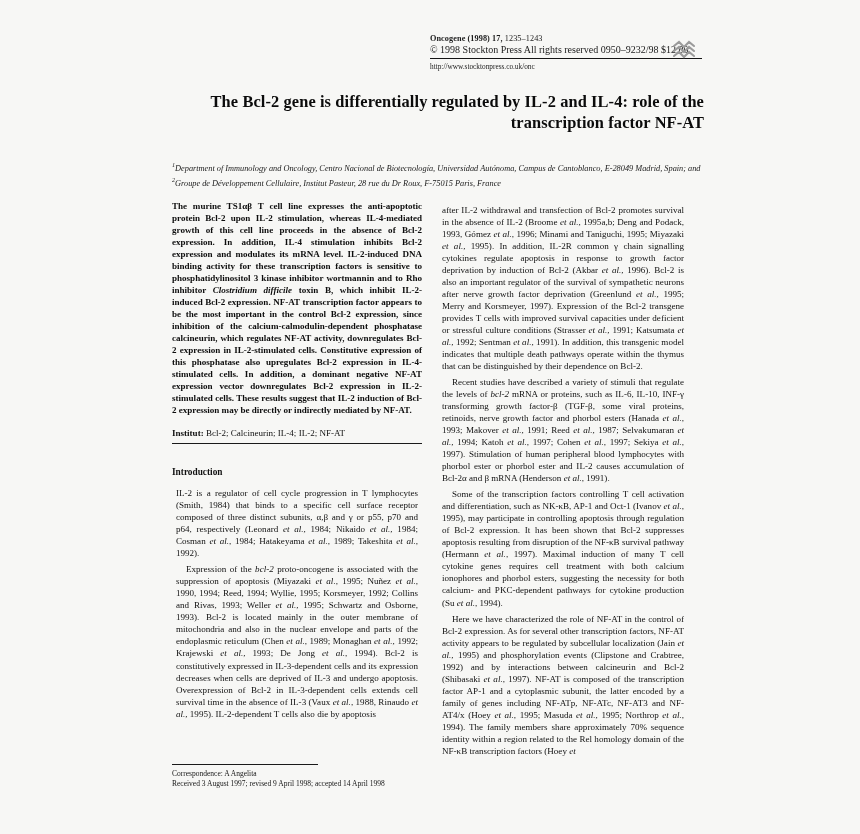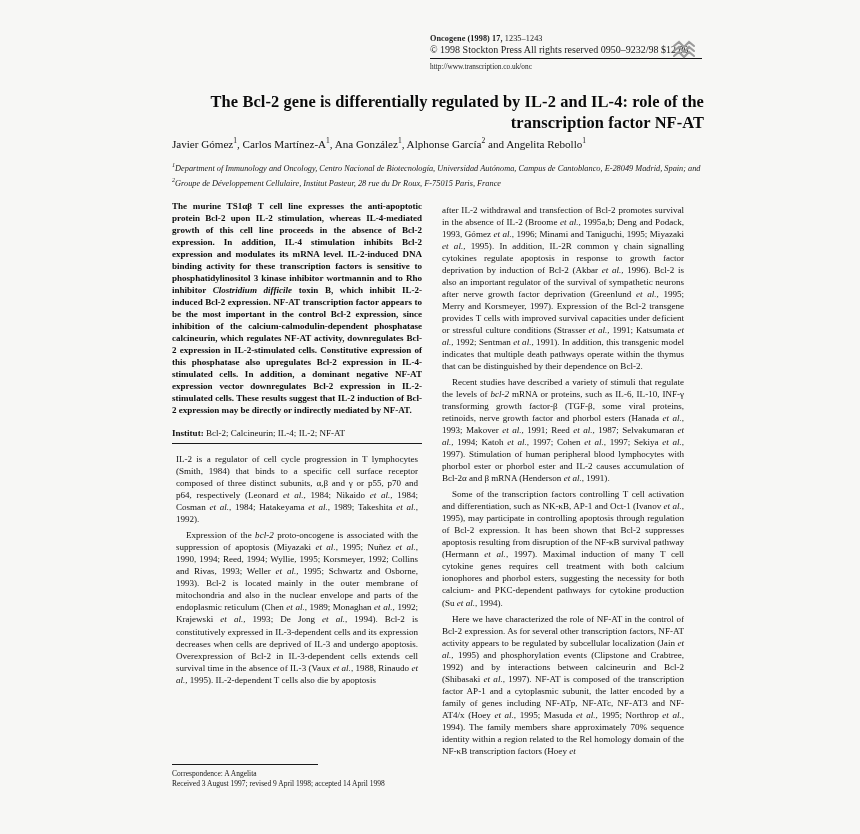--- a/index.html
+++ b/index.html
@@ -175,49 +175,49 @@
 </style>
 </head>
 <body>
 
 <div class="page">
 
   <div class="masthead">
     <div class="masthead-line1"><b>Oncogene (1998) 17,</b><span> 1235–1243</span></div>
     <div class="masthead-line2">© 1998 Stockton Press   All rights reserved 0950–9232/98 $12.00</div>
     <div class="masthead-rule"></div>
-    <div class="masthead-url">http://www.transcription.co.uk/onc</div>
+    <div class="masthead-url">http://www.stocktonpress.co.uk/onc</div>
   </div>
 
   <div class="journal-logo">
     <svg width="26" height="22" viewBox="0 0 26 22" aria-hidden="true">
       <g fill="none" stroke="#9b9b9b" stroke-width="2.1" stroke-linecap="round">
         <path d="M2 6 L7 2 L12 7 L17 2 L22 6"></path>
         <path d="M2 11 L7 7 L12 12 L17 7 L22 11"></path>
         <path d="M2 16 L7 12 L12 17 L17 12 L22 16"></path>
       </g>
     </svg>
   </div>
 
   <h1 class="article-title">The Bcl-2 gene is differentially regulated by IL-2 and IL-4: role of the transcription factor NF-AT</h1>
 
-  <div class="authors">Javier Gómez<sup>1</sup>, Carlos Martínez-A<sup>1</sup>, Ana González<sup>1</sup>, Alphonse García<sup>2</sup> and Angelita Rebollo<sup>1</sup></div>
 
   <div class="affiliations"><sup>1</sup>Department of Immunology and Oncology, Centro Nacional de Biotecnología, Universidad Autónoma, Campus de Cantoblanco, E-28049 Madrid, Spain; and <sup>2</sup>Groupe de Développement Cellulaire, Institut Pasteur, 28 rue du Dr Roux, F-75015 Paris, France</div>
 
   <div class="col col-left">
 
     <div class="abstract">The murine TS1αβ T cell line expresses the anti-apoptotic protein Bcl-2 upon IL-2 stimulation, whereas IL-4-mediated growth of this cell line proceeds in the absence of Bcl-2 expression. In addition, IL-4 stimulation inhibits Bcl-2 expression and modulates its mRNA level. IL-2-induced DNA binding activity for these transcription factors is sensitive to phosphatidylinositol 3 kinase inhibitor wortmannin and to Rho inhibitor <i>Clostridium difficile</i> toxin B, which inhibit IL-2-induced Bcl-2 expression. NF-AT transcription factor appears to be the most important in the control Bcl-2 expression, since inhibition of the calcium-calmodulin-dependent phosphatase calcineurin, which regulates NF-AT activity, downregulates Bcl-2 expression in IL-2-stimulated cells. Constitutive expression of this phosphatase also upregulates Bcl-2 expression in IL-4-stimulated cells. In addition, a dominant negative NF-AT expression vector downregulates Bcl-2 expression in IL-2-stimulated cells. These results suggest that IL-2 induction of Bcl-2 expression may be directly or indirectly mediated by NF-AT.</div>
 
     <div class="keywords">
       <b>Institut:</b><span> Bcl-2; Calcineurin; IL-4; IL-2; NF-AT</span>
     </div>
 
     <div class="kw-rule"></div>
 
+    <div class="section-head">Introduction</div>
 
     <div class="body-text">
         <p>IL-2 is a regulator of cell cycle progression in T lymphocytes (Smith, 1984) that binds to a specific cell surface receptor composed of three distinct subunits, α,β and γ or p55, p70 and p64, respectively (Leonard <i>et al.</i>, 1984; Nikaido <i>et al.</i>, 1984; Cosman <i>et al.</i>, 1984; Hatakeyama <i>et al.</i>, 1989; Takeshita <i>et al.</i>, 1992).</p>
         <p>Expression of the <i>bcl-2</i> proto-oncogene is associated with the suppression of apoptosis (Miyazaki <i>et al.</i>, 1995; Nuñez <i>et al.</i>, 1990, 1994; Reed, 1994; Wyllie, 1995; Korsmeyer, 1992; Collins and Rivas, 1993; Weller <i>et al.</i>, 1995; Schwartz and Osborne, 1993). Bcl-2 is located mainly in the outer membrane of mitochondria and also in the nuclear envelope and parts of the endoplasmic reticulum (Chen <i>et al.</i>, 1989; Monaghan <i>et al.</i>, 1992; Krajewski <i>et al.</i>, 1993; De Jong <i>et al.</i>, 1994). Bcl-2 is constitutively expressed in IL-3-dependent cells and its expression decreases when cells are deprived of IL-3 and undergo apoptosis. Overexpression of Bcl-2 in IL-3-dependent cells extends cell survival time in the absence of IL-3 (Vaux <i>et al.</i>, 1988, Rinaudo <i>et al.</i>, 1995). IL-2-dependent T cells also die by apoptosis</p>
       </div>
   </div>
 
   <div class="col col-right">
     <div class="body-text">
         <p>after IL-2 withdrawal and transfection of Bcl-2 promotes survival in the absence of IL-2 (Broome <i>et al.</i>, 1995a,b; Deng and Podack, 1993, Gómez <i>et al.</i>, 1996; Minami and Taniguchi, 1995; Miyazaki <i>et al.</i>, 1995). In addition, IL-2R common γ chain signalling cytokines regulate apoptosis in response to growth factor deprivation by induction of Bcl-2 (Akbar <i>et al.</i>, 1996). Bcl-2 is also an important regulator of the survival of sympathetic neurons after nerve growth factor deprivation (Greenlund <i>et al.</i>, 1995; Merry and Korsmeyer, 1997). Expression of the Bcl-2 transgene provides T cells with improved survival capacities under deficient or stressful culture conditions (Strasser <i>et al.</i>, 1991; Katsumata <i>et al.</i>, 1992; Sentman <i>et al.</i>, 1991). In addition, this transgenic model indicates that multiple death pathways operate within the thymus that can be distinguished by their dependence on Bcl-2.</p>

